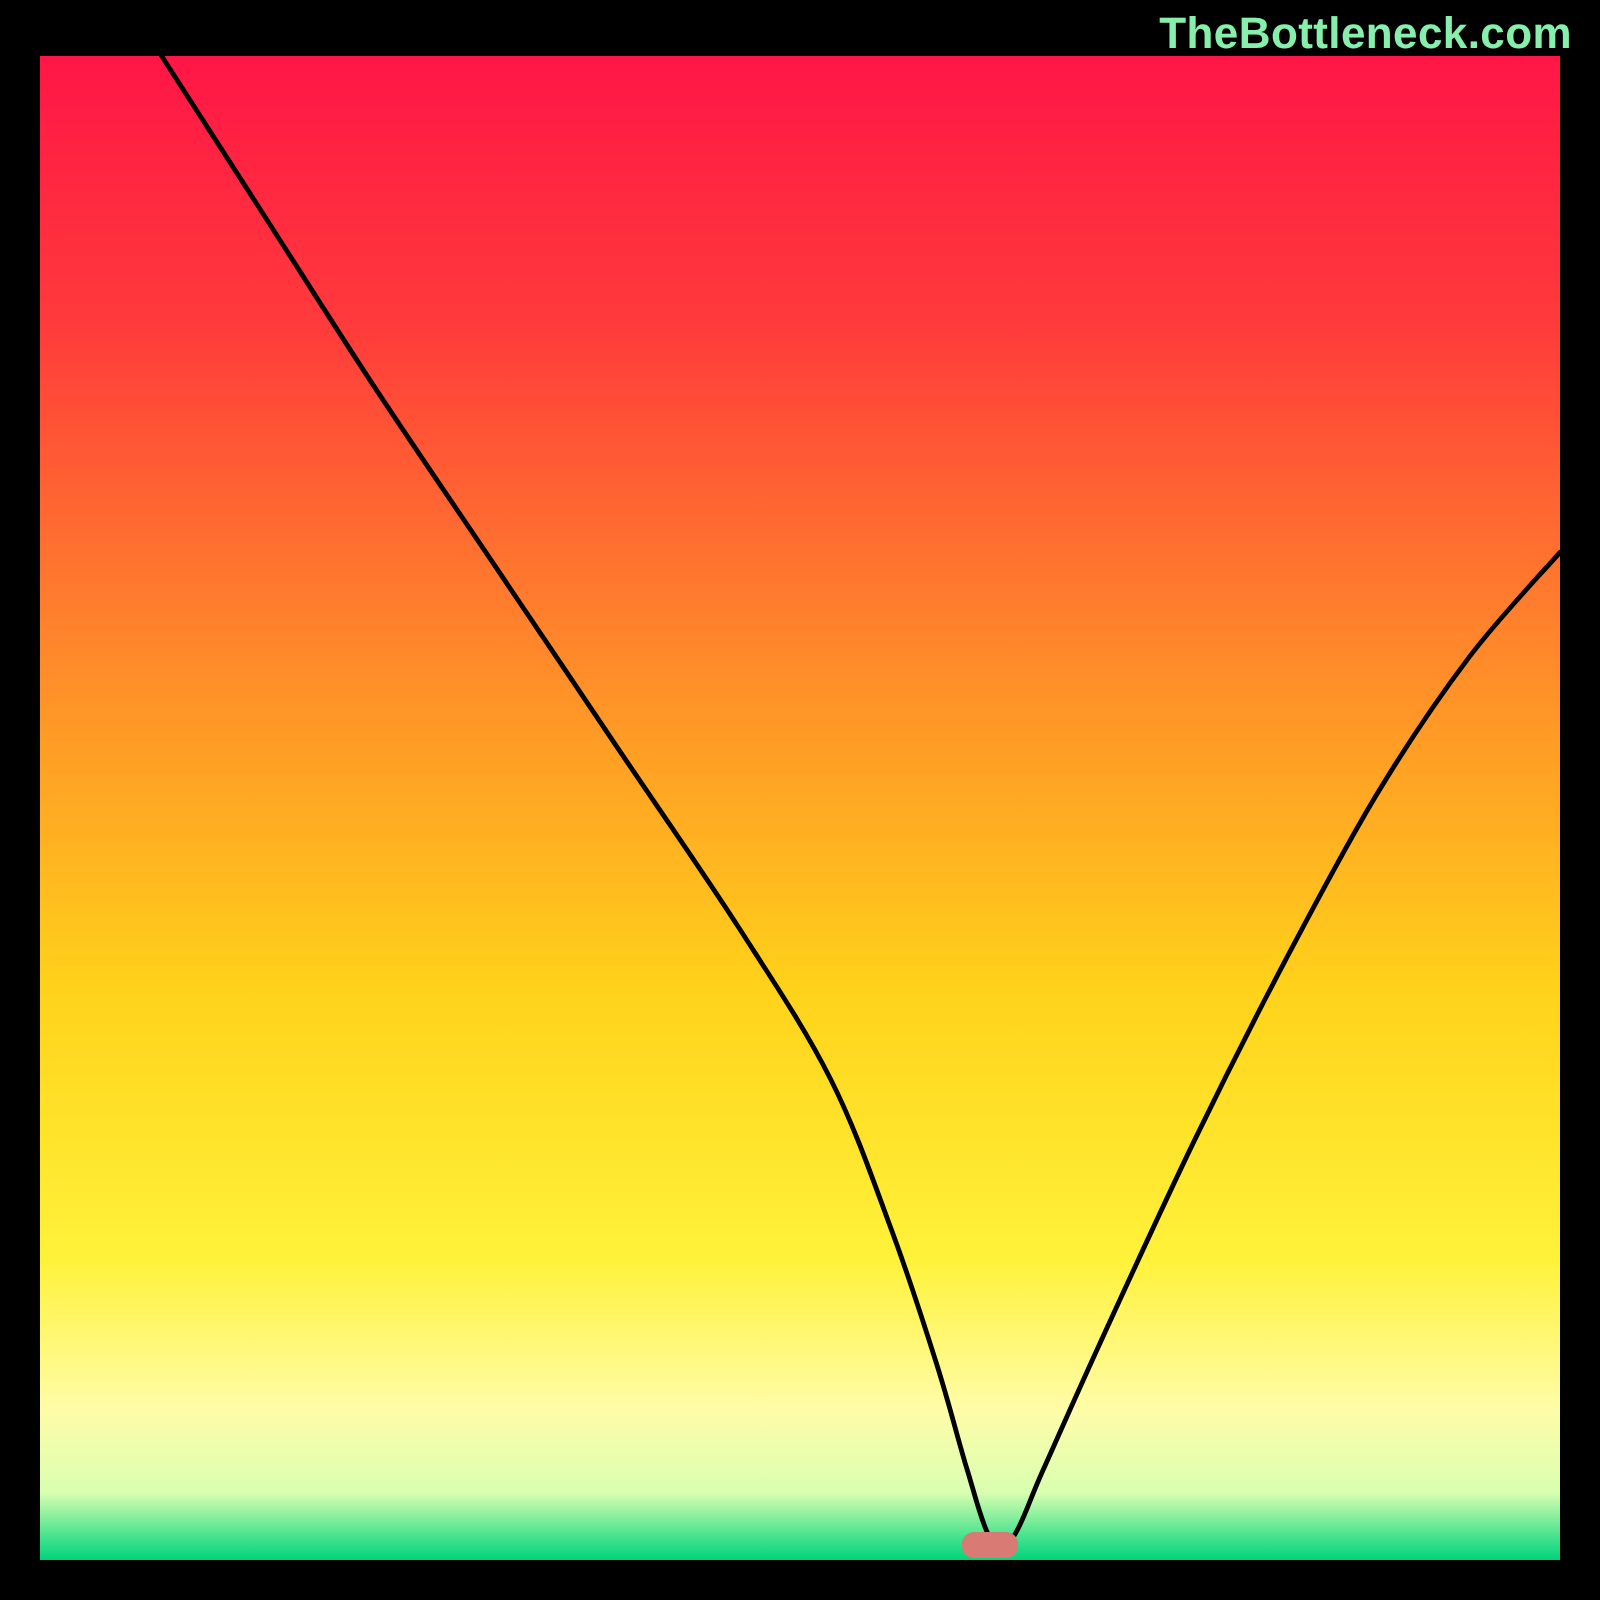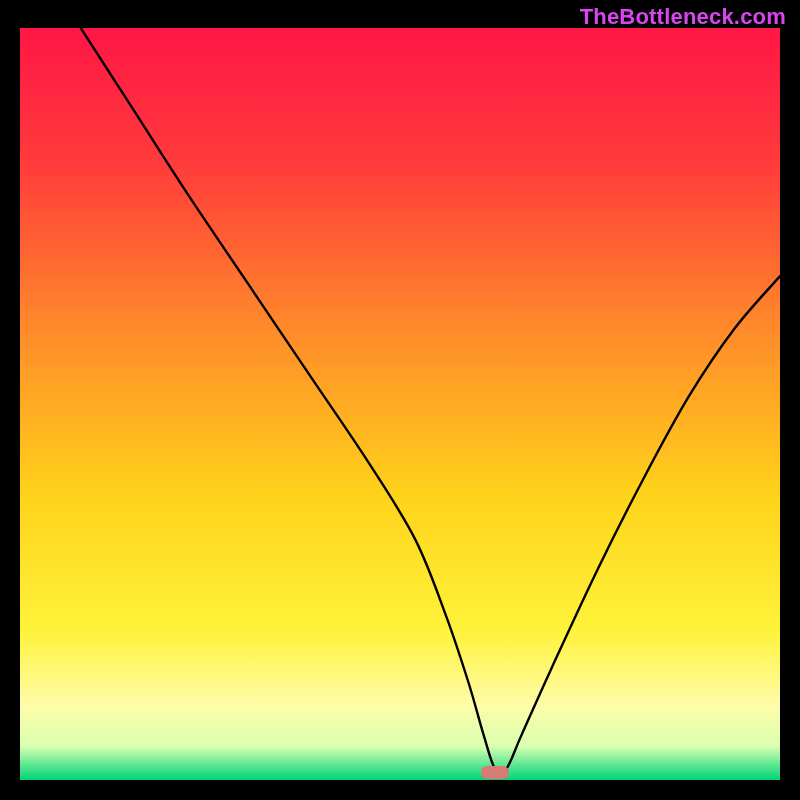--- a/index.html
+++ b/index.html
@@ -16,21 +16,21 @@
     background: #000;
     position: relative;
     box-sizing: border-box;
   }
   .watermark {
     position: absolute;
     top: 4px;
     right: 14px;
     font-size: 22px;
     font-weight: 600;
-    color: #d946ef;
+    color: #86efac;
     letter-spacing: 0.2px;
     z-index: 2;
   }
   svg {
     position: absolute;
     left: 20px;
     top: 28px;
     width: 760px;
     height: 752px;
     display: block;

